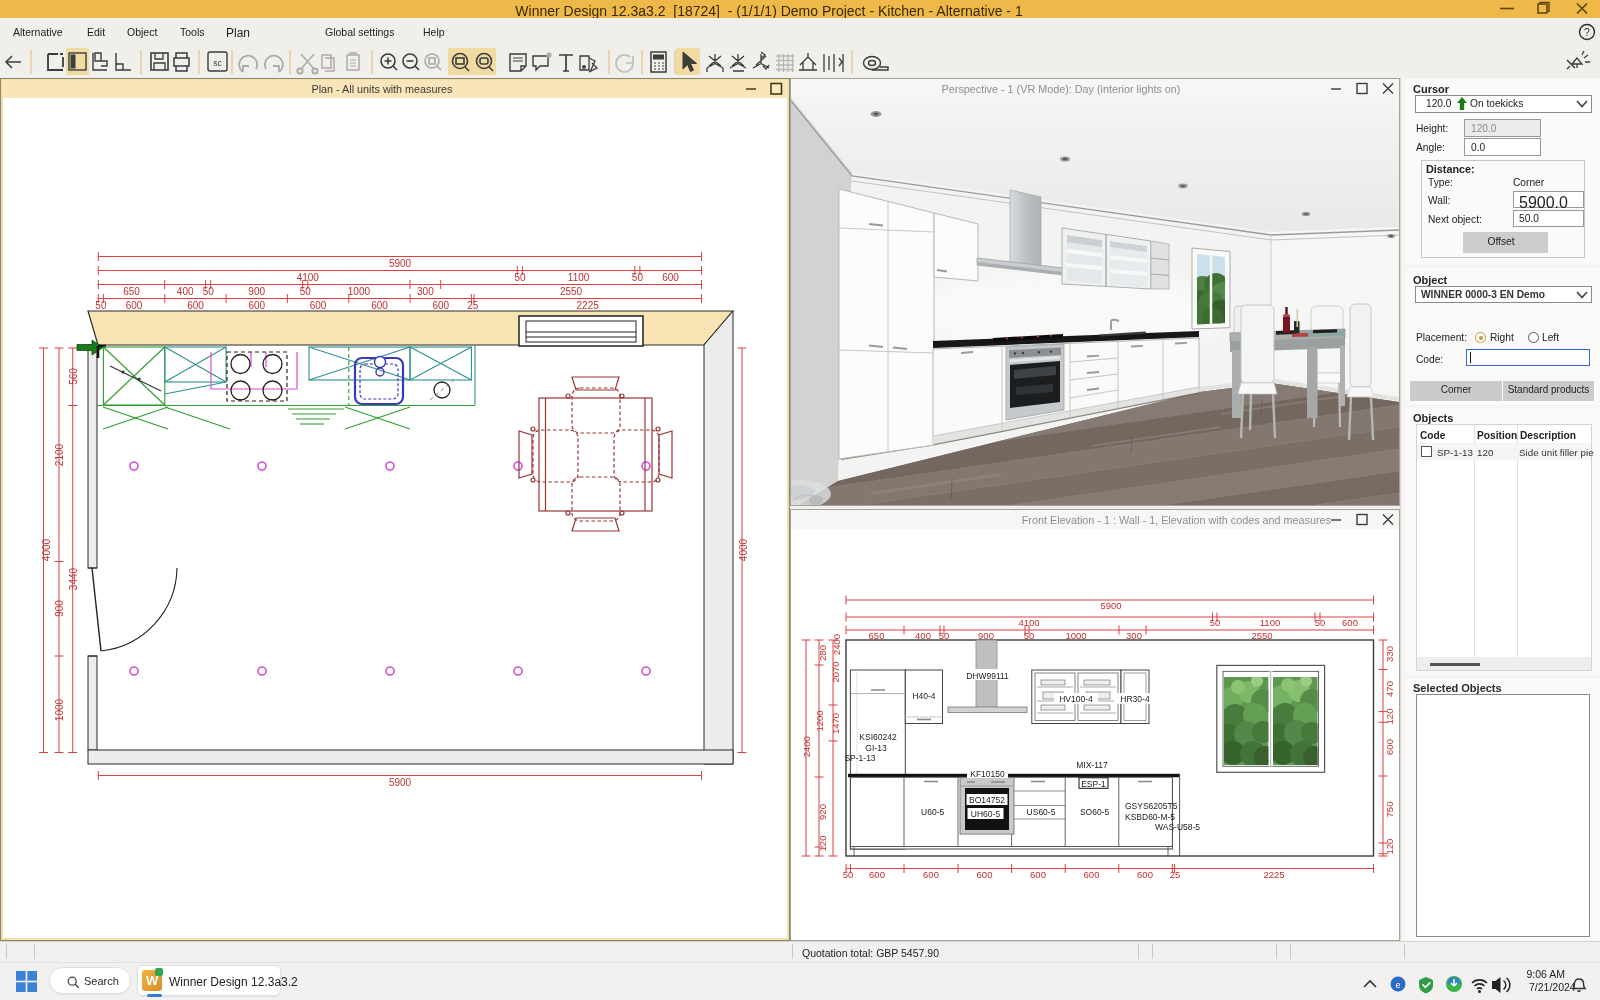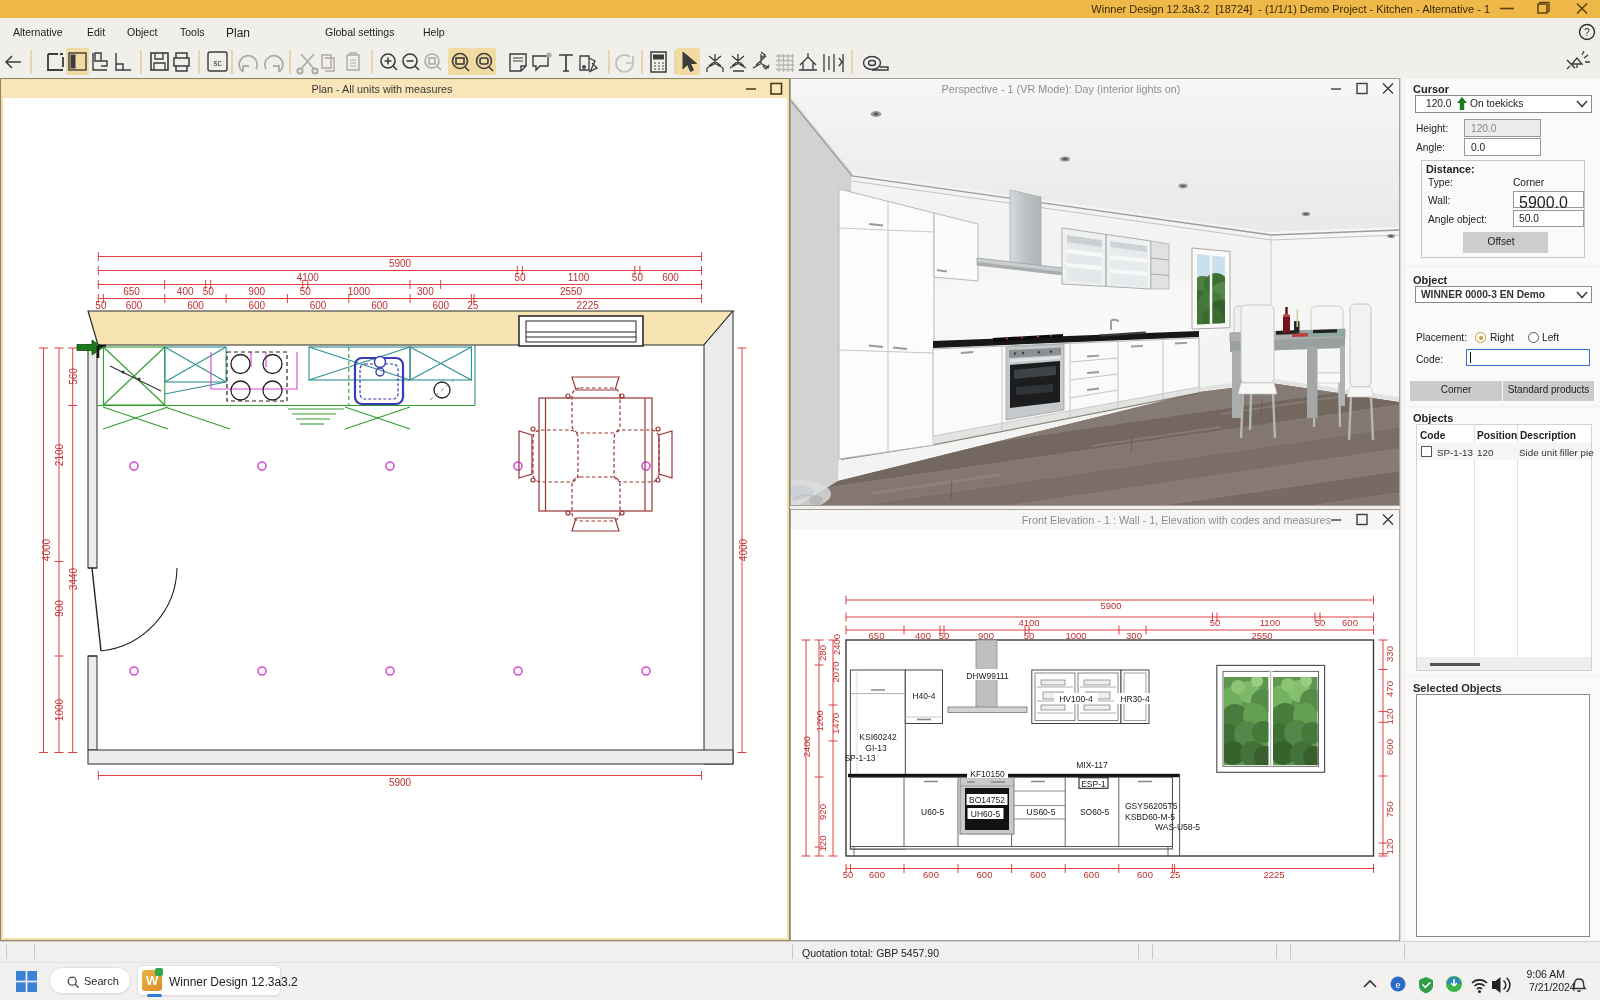--- a/index.html
+++ b/index.html
@@ -6,21 +6,21 @@
   body{width:1600px;height:1000px;overflow:hidden;position:relative;
        font-family:"Liberation Sans",sans-serif;background:#F0EFEC;}
   .abs{position:absolute;}
   svg{display:block;}
   .lbl{position:absolute;white-space:nowrap;}
 </style>
 </head>
 <body>
 
 <div class="abs" style="left:0;top:0;width:1600px;height:18px;background:#EFB94A;"></div>
-<div class="lbl" style="left:0;top:3px;width:1490px;text-align:right;font-size:11px;color:#3A2B05;">Winner Design 12.3a3.2&nbsp; [18724]&nbsp; - (1/1/1) Demo Project - Kitchen - Alternative - 1</div>
+<div class="lbl" style="left:0;top:3px;width:1490px;text-align:center;font-size:14px;color:#3A2B05;padding-left:24px;">Winner Design 12.3a3.2&nbsp; [18724]&nbsp; - (1/1/1) Demo Project - Kitchen - Alternative - 1</div>
 <svg class="abs" style="left:1494px;top:0;" width="106" height="18" viewBox="0 0 106 18">
   <line x1="6" y1="8.5" x2="20" y2="8.5" stroke="#5d4410" stroke-width="1.6"></line>
   <rect x="44" y="4" width="9" height="9" fill="none" stroke="#5d4410" stroke-width="1.5"></rect>
   <path d="M46 4 v-1.6 h9 v9 h-2" fill="none" stroke="#5d4410" stroke-width="1.4"></path>
   <path d="M83 3.5 l10 10 M93 3.5 l-10 10" stroke="#5d4410" stroke-width="1.6"></path>
 </svg>
 
 <div class="abs" style="left:0;top:18px;width:1600px;height:28px;background:#F0EFEC;"></div>
 <div class="lbl" style="left:13px;top:26px;font-size:10.5px;color:#1c1c1c;">Alternative</div>
 <div class="lbl" style="left:87px;top:26px;font-size:10.5px;color:#1c1c1c;">Edit</div>
@@ -850,21 +850,21 @@
 <div class="lbl" style="left:1416px;top:142px;font-size:10.2px;color:#222;">Angle:</div>
 <div class="abs" style="left:1464px;top:138px;width:77px;height:18px;background:#fff;border:1px solid #999;box-sizing:border-box;"></div>
 <div class="lbl" style="left:1471px;top:142px;font-size:10.2px;color:#222;">0.0</div>
 <div class="abs" style="left:1421px;top:160px;width:164px;height:98px;border:1px solid #C9C7C4;box-sizing:border-box;"></div>
 <div class="lbl" style="left:1426px;top:163px;font-size:10.8px;font-weight:bold;color:#222;">Distance:</div>
 <div class="lbl" style="left:1428px;top:177px;font-size:10.2px;color:#222;">Type:</div>
 <div class="lbl" style="left:1513px;top:177px;font-size:10.2px;color:#222;">Corner</div>
 <div class="lbl" style="left:1428px;top:195px;font-size:10.2px;color:#222;">Wall:</div>
 <div class="abs" style="left:1513px;top:191px;width:71px;height:17px;background:#fff;border:1px solid #999;box-sizing:border-box;"></div>
 <div class="lbl" style="left:1519px;top:194px;font-size:16px;color:#222;">5900.0</div>
-<div class="lbl" style="left:1428px;top:214px;font-size:10.2px;color:#222;">Angle object:</div>
+<div class="lbl" style="left:1428px;top:214px;font-size:10.2px;color:#222;">Next object:</div>
 <div class="abs" style="left:1513px;top:210px;width:71px;height:17px;background:#fff;border:1px solid #999;box-sizing:border-box;"></div>
 <div class="lbl" style="left:1519px;top:213px;font-size:10.2px;color:#222;">50.0</div>
 <div class="abs" style="left:1463px;top:232px;width:85px;height:21px;background:#CDCDCB;"></div>
 <div class="lbl" style="left:1463px;top:236px;width:76px;text-align:center;font-size:10.2px;color:#222;">Offset</div>
 <div class="lbl" style="left:1413px;top:274px;font-size:11px;font-weight:bold;color:#222;">Object</div>
 <div class="abs" style="left:1415px;top:286px;width:177px;height:17px;background:#fff;border:1px solid #8a8a8a;box-sizing:border-box;"></div>
 <div class="lbl" style="left:1421px;top:289px;font-size:10.2px;font-weight:bold;color:#333;">WINNER 0000-3 EN Demo</div>
 <svg class="abs" style="left:1575px;top:290px;" width="14" height="10" viewBox="0 0 14 10">
     <path d="M2 2 L7 7.5 L12 2" fill="none" stroke="#444" stroke-width="1.7"></path>
   </svg>

